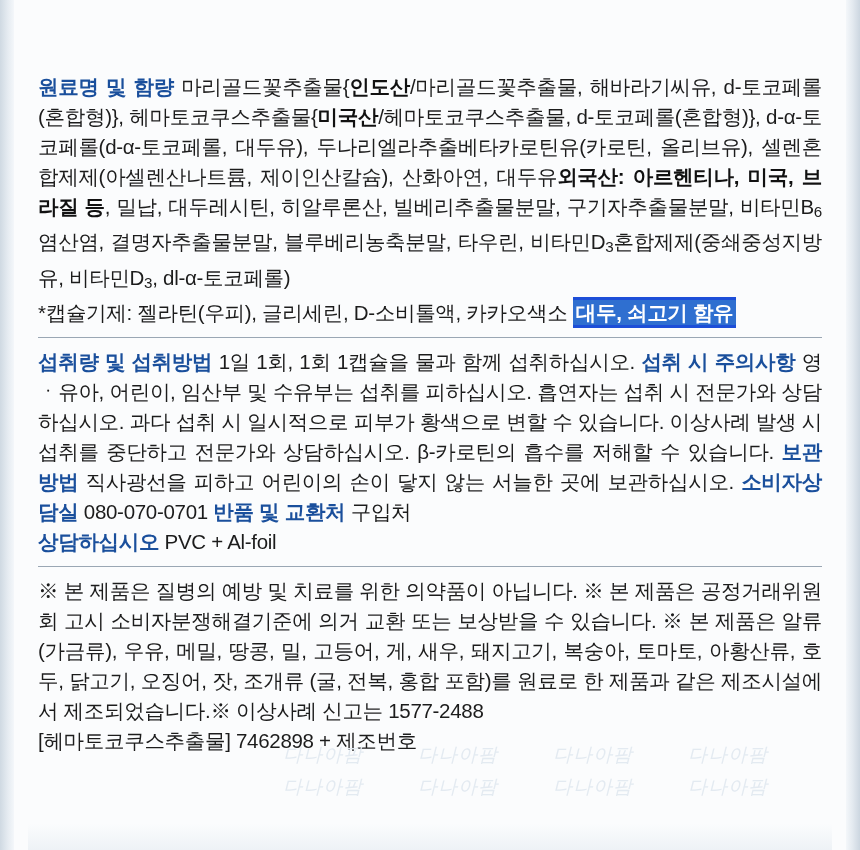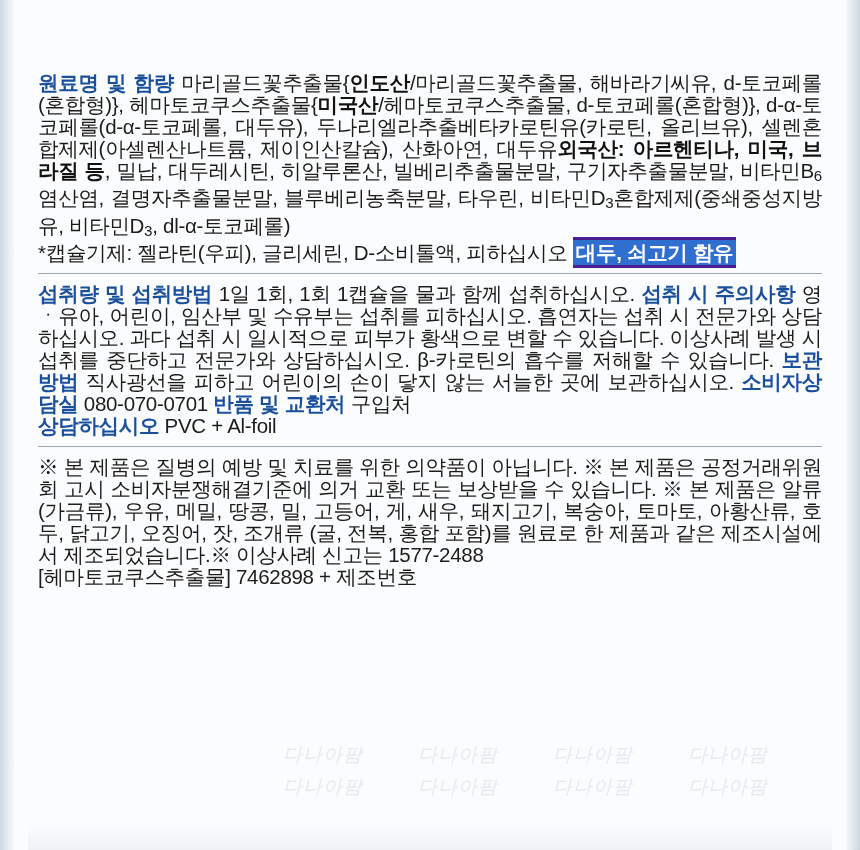--- a/index.html
+++ b/index.html
@@ -38,21 +38,21 @@
     top: 0;
     width: 832px;
     height: 850px;
     background: #fbfcfd;
     box-sizing: border-box;
     padding: 72px 24px 0 24px;
   }
   .block {
     color: #1c1c1c;
     font-size: 20.5px;
-    line-height: 22px;
+    line-height: 30px;
     letter-spacing: -0.3px;
     text-align: justify;
     word-break: break-all;
   }
   .b-head {
     color: #1a4f9c;
     font-weight: bold;
   }
   .b-bold {
     color: #111111;
@@ -60,21 +60,21 @@
   }
   .hl {
     background: #2f6fd0;
     color: #ffffff;
     font-weight: bold;
     padding: 1px 3px;
     border-radius: 1px;
   }
   .hl-wrap {
     display: inline;
-    background: #4c1d95;
+    background: #1d4ed8;
     padding: 4px 0;
   }
   .sub {
     font-size: 0.74em;
     vertical-align: -0.22em;
   }
   .divider {
     border: 0;
     border-top: 1px solid #9aa7b4;
     margin: 9px 0 9px 0;
@@ -111,21 +111,21 @@
 <div class="page">
 
   <div class="edge-left"></div>
   <div class="edge-right"></div>
 
   <div class="label-card">
 
     <div class="block">
       <span class="b-head">원료명 및 함량</span>
       <span>마리골드꽃추출물{</span><span class="b-bold">인도산</span><span>/마리골드꽃추출물, 해바라기씨유, d-토코페롤(혼합형)},  헤마토코쿠스추출물{</span><span class="b-bold">미국산</span><span>/헤마토코쿠스추출물, d-토코페롤(혼합형)},  d-α-토코페롤(d-α-토코페롤, 대두유),  두나리엘라추출베타카로틴유(카로틴,  올리브유),  셀렌혼합제제(아셀렌산나트륨,  제이인산칼슘),  산화아연, 대두유</span><span class="b-bold">외국산: 아르헨티나, 미국, 브라질 등</span><span>, 밀납, 대두레시틴, 히알루론산, 빌베리추출물분말, 구기자추출물분말, 비타민B<span class="sub">6</span>염산염, 결명자추출물분말, 블루베리농축분말, 타우린, 비타민D<span class="sub">3</span>혼합제제(중쇄중성지방유, 비타민D<span class="sub">3</span>, dl-α-토코페롤)</span><br>
-      <span>*캡슐기제: 젤라틴(우피), 글리세린, D-소비톨액, 피하십시오</span>
+      <span>*캡슐기제: 젤라틴(우피), 글리세린, D-소비톨액, 카카오색소</span>
       <span class="hl-wrap"><span class="hl">대두, 쇠고기 함유</span></span>
     </div>
 
     <hr class="divider">
 
     <div class="block section-2">
       <span class="b-head">섭취량 및 섭취방법</span>
       <span>1일 1회, 1회 1캡슐을 물과 함께 섭취하십시오.</span>
       <span class="b-head">섭취 시 주의사항</span>
       <span>영ㆍ유아, 어린이, 임산부 및 수유부는 섭취를 피하십시오. 흡연자는 섭취 시 전문가와 상담하십시오. 과다 섭취 시 일시적으로 피부가 황색으로 변할 수 있습니다. 이상사례 발생 시 섭취를 중단하고 전문가와 상담하십시오. β-카로틴의 흡수를 저해할 수 있습니다.</span>

